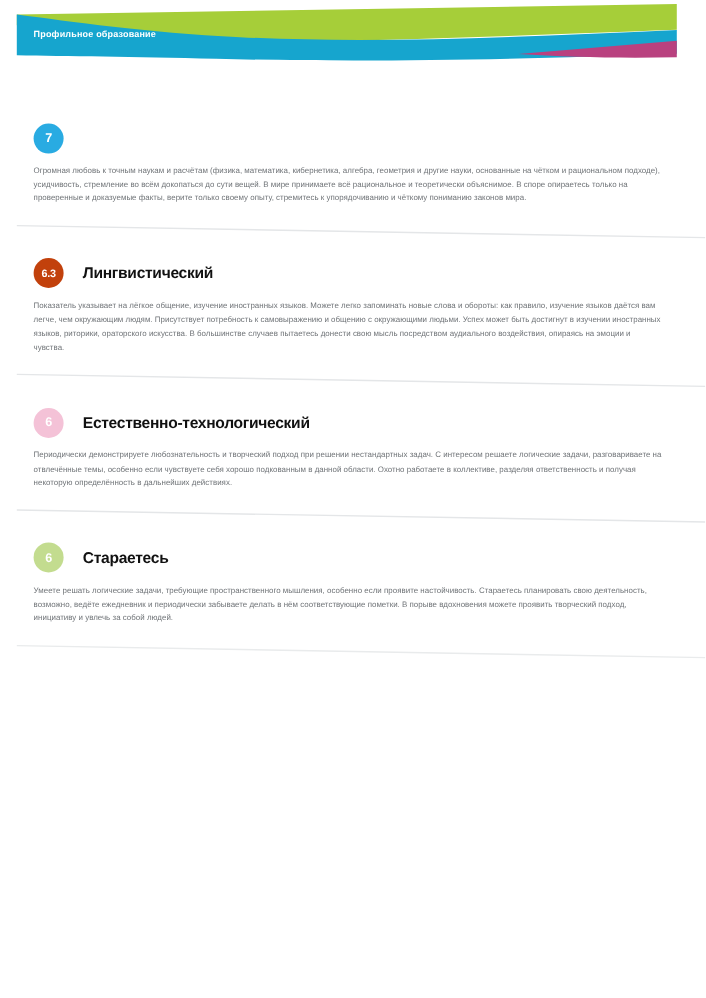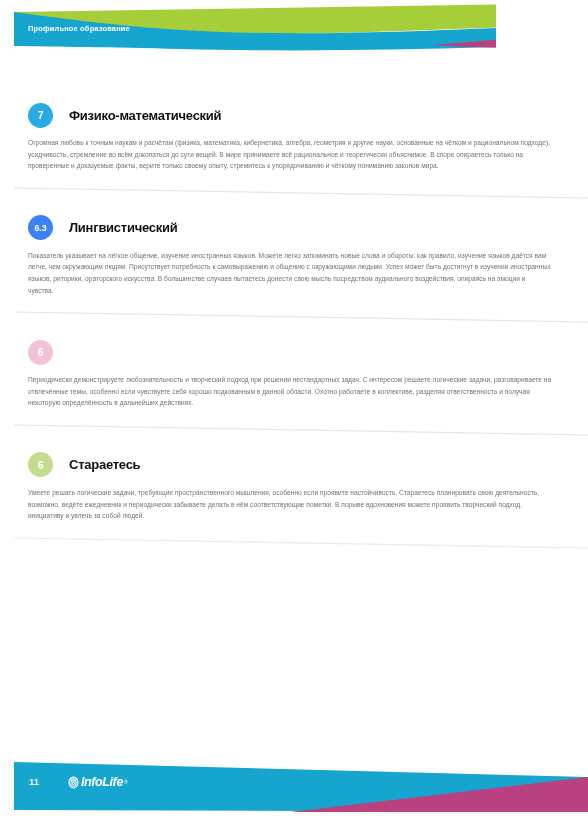--- a/index.html
+++ b/index.html
@@ -19,21 +19,21 @@
     margin: 0 auto;
     background: #ffffff;
     overflow: hidden;
   }
 
   
   .top-banner {
     position: absolute;
     left: 0;
     top: 0;
-    width: 496px;
+    width: 564px;
     height: 68px;
     overflow: hidden;
   }
   .top-banner svg { display: block; }
 
   .banner-label {
     position: absolute;
     left: 28px;
     top: 24px;
     color: #ffffff;
@@ -188,48 +188,48 @@
     </svg>
     <span class="banner-label">Профильное образование</span>
   </div>
 
 
   <div class="content">
 
     <div class="section">
       <div class="section-head">
         <span class="badge" style="background:#29abe2">7</span>
-        <h2 class="section-title">Физико-математический</h2>
       </div>
       <p class="section-body">Огромная любовь к точным наукам и расчётам (физика, математика, кибернетика, алгебра, геометрия и другие науки, основанные на чётком и рациональном подходе), усидчивость, стремление во всём докопаться до сути вещей. В мире принимаете всё рациональное и теоретически объяснимое. В споре опираетесь только на проверенные и доказуемые факты, верите только своему опыту, стремитесь к упорядочиванию и чёткому пониманию законов мира.</p>
     </div>
 
     <div class="divider">
       <svg width="588" height="14" viewBox="0 0 588 14" xmlns="http://www.w3.org/2000/svg">
         <path d="M 14,2 L 588,12" stroke="#e4e6e8" stroke-width="1.2" fill="none"></path>
       </svg>
     </div>
 
     <div class="section">
       <div class="section-head">
-        <span class="badge small-text" style="background:#3b82f6">6.3</span>
+        <span class="badge small-text" style="background:#c2410c">6.3</span>
         <h2 class="section-title">Лингвистический</h2>
       </div>
       <p class="section-body">Показатель указывает на лёгкое общение, изучение иностранных языков. Можете легко запоминать новые слова и обороты: как правило, изучение языков даётся вам легче, чем окружающим людям. Присутствует потребность к самовыражению и общению с окружающими людьми. Успех может быть достигнут в изучении иностранных языков, риторики, ораторского искусства. В большинстве случаев пытаетесь донести свою мысль посредством аудиального воздействия, опираясь на эмоции и чувства.</p>
     </div>
 
     <div class="divider">
       <svg width="588" height="14" viewBox="0 0 588 14" xmlns="http://www.w3.org/2000/svg">
         <path d="M 14,2 L 588,12" stroke="#e4e6e8" stroke-width="1.2" fill="none"></path>
       </svg>
     </div>
 
     <div class="section">
       <div class="section-head">
         <span class="badge" style="background:#f4c2d7">6</span>
+        <h2 class="section-title">Естественно-технологический</h2>
       </div>
       <p class="section-body">Периодически демонстрируете любознательность и творческий подход при решении нестандартных задач. С интересом решаете логические задачи, разговариваете на отвлечённые темы, особенно если чувствуете себя хорошо подкованным в данной области. Охотно работаете в коллективе, разделяя ответственность и получая некоторую определённость в дальнейших действиях.</p>
     </div>
 
     <div class="divider">
       <svg width="588" height="14" viewBox="0 0 588 14" xmlns="http://www.w3.org/2000/svg">
         <path d="M 14,2 L 588,12" stroke="#e4e6e8" stroke-width="1.2" fill="none"></path>
       </svg>
     </div>
 
@@ -242,33 +242,14 @@
     </div>
 
     <div class="divider">
       <svg width="588" height="14" viewBox="0 0 588 14" xmlns="http://www.w3.org/2000/svg">
         <path d="M 14,2 L 588,12" stroke="#e9ebec" stroke-width="1.2" fill="none"></path>
       </svg>
     </div>
 
   </div>
 
-  <div class="footer-banner">
-    <svg width="588" height="82" viewBox="0 0 588 82" xmlns="http://www.w3.org/2000/svg">
-
-      <path d="M 14,12 L 588,27 L 588,62 L 14,60 Z" fill="#16a5ce"></path>
-
-      <path d="M 588,27 L 588,62 L 290,62 Z" fill="#b9417f"></path>
-    </svg>
-    <span class="page-number">11</span>
-    <div class="brand">
-      <svg class="brand-mark" viewBox="0 0 11 13" xmlns="http://www.w3.org/2000/svg">
-        <ellipse cx="5.5" cy="6.5" rx="5" ry="6" fill="#ffffff"></ellipse>
-        <ellipse cx="5.5" cy="6.8" rx="3.4" ry="4.2" fill="none" stroke="#16a5ce" stroke-width="0.8"></ellipse>
-        <ellipse cx="5.5" cy="7.1" rx="1.8" ry="2.4" fill="none" stroke="#16a5ce" stroke-width="0.8"></ellipse>
-        <ellipse cx="5.5" cy="7.4" rx="0.6" ry="0.9" fill="#16a5ce"></ellipse>
-      </svg>
-      <span class="brand-name">InfoLife</span>
-      <span class="brand-tm">®</span>
-    </div>
-  </div>
 
 </div>
 
 </body></html>

